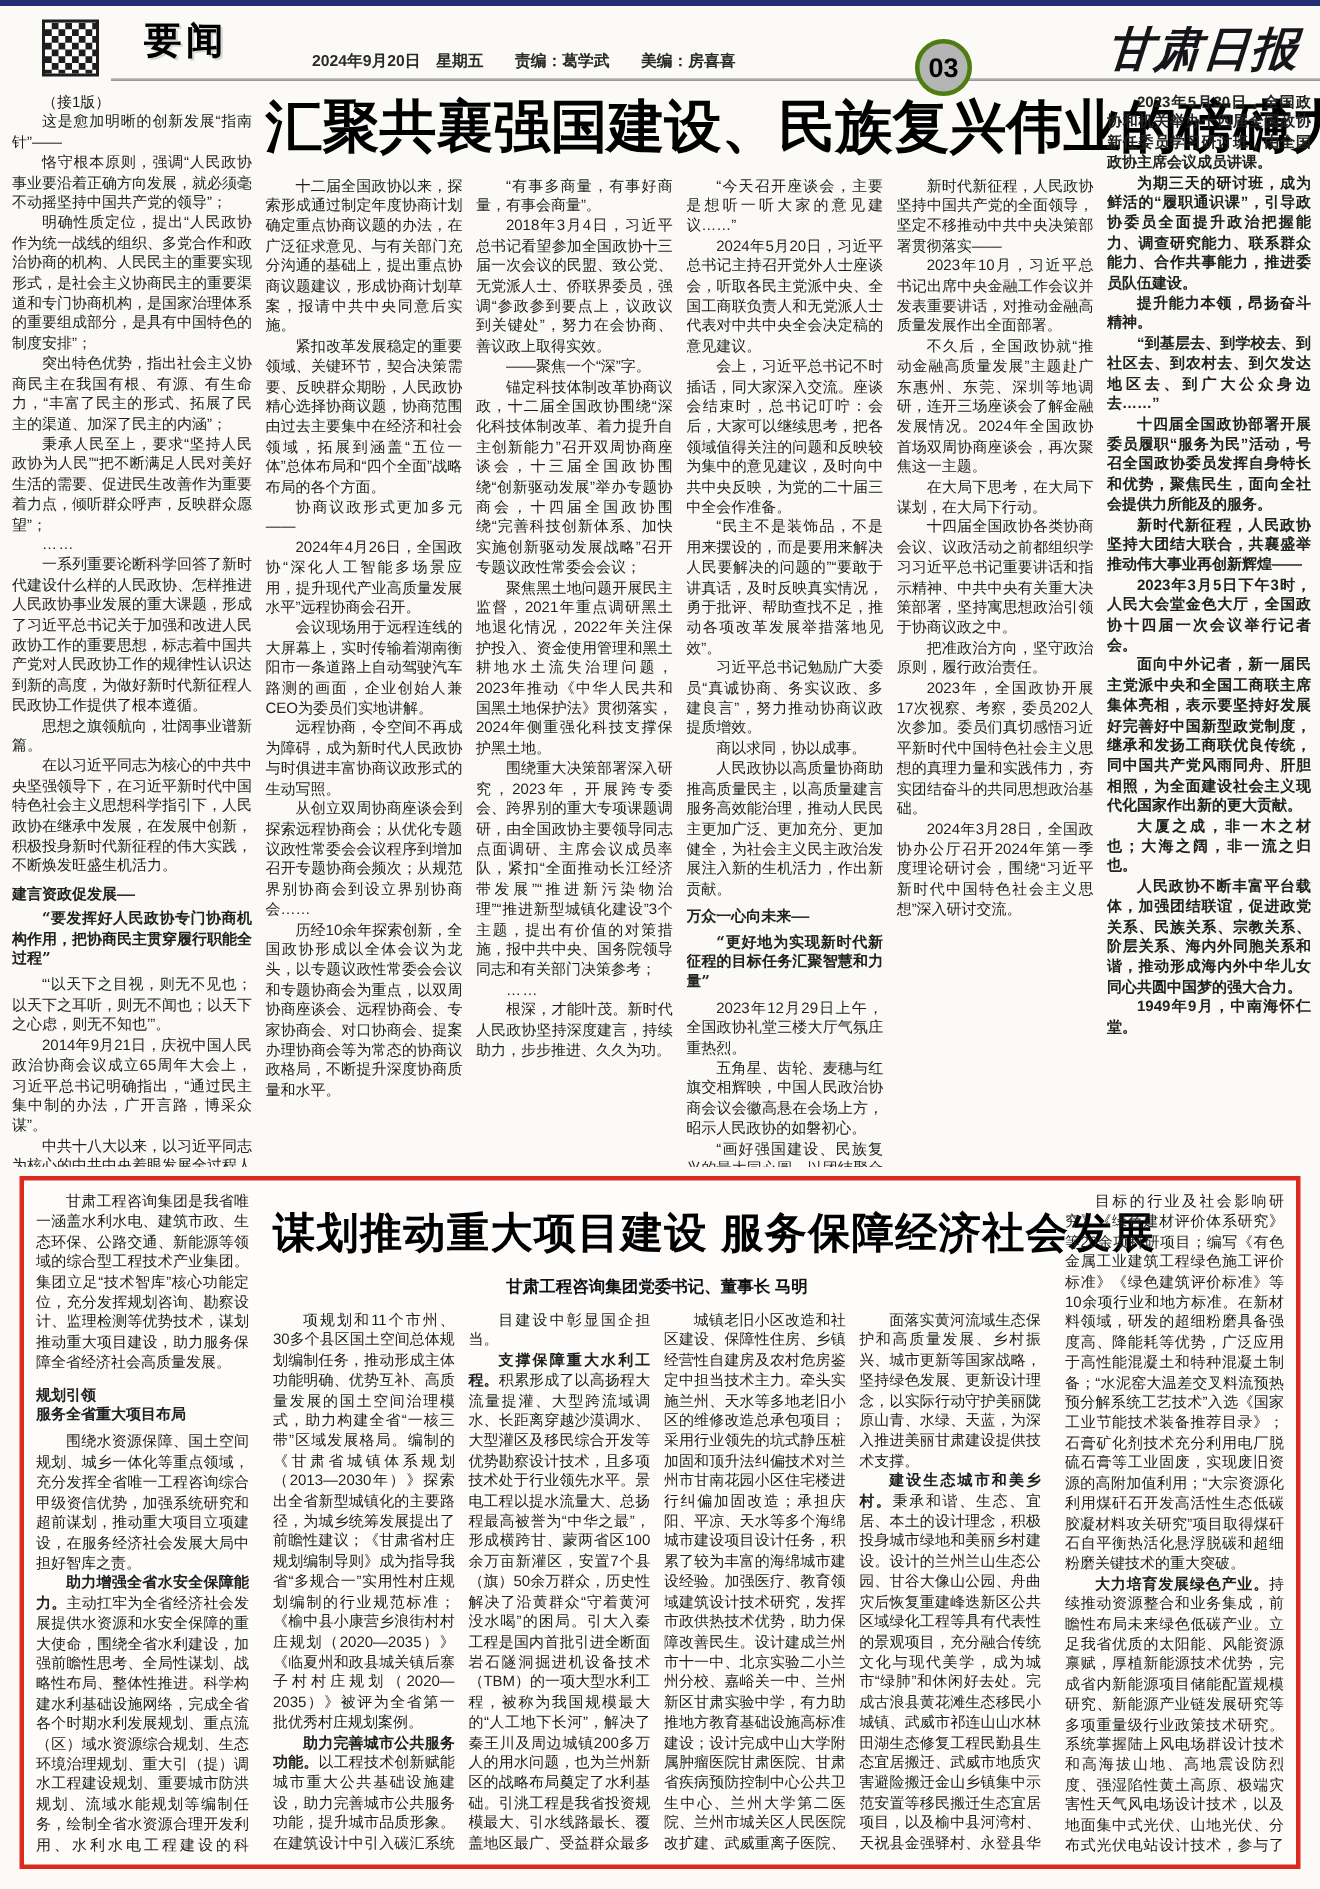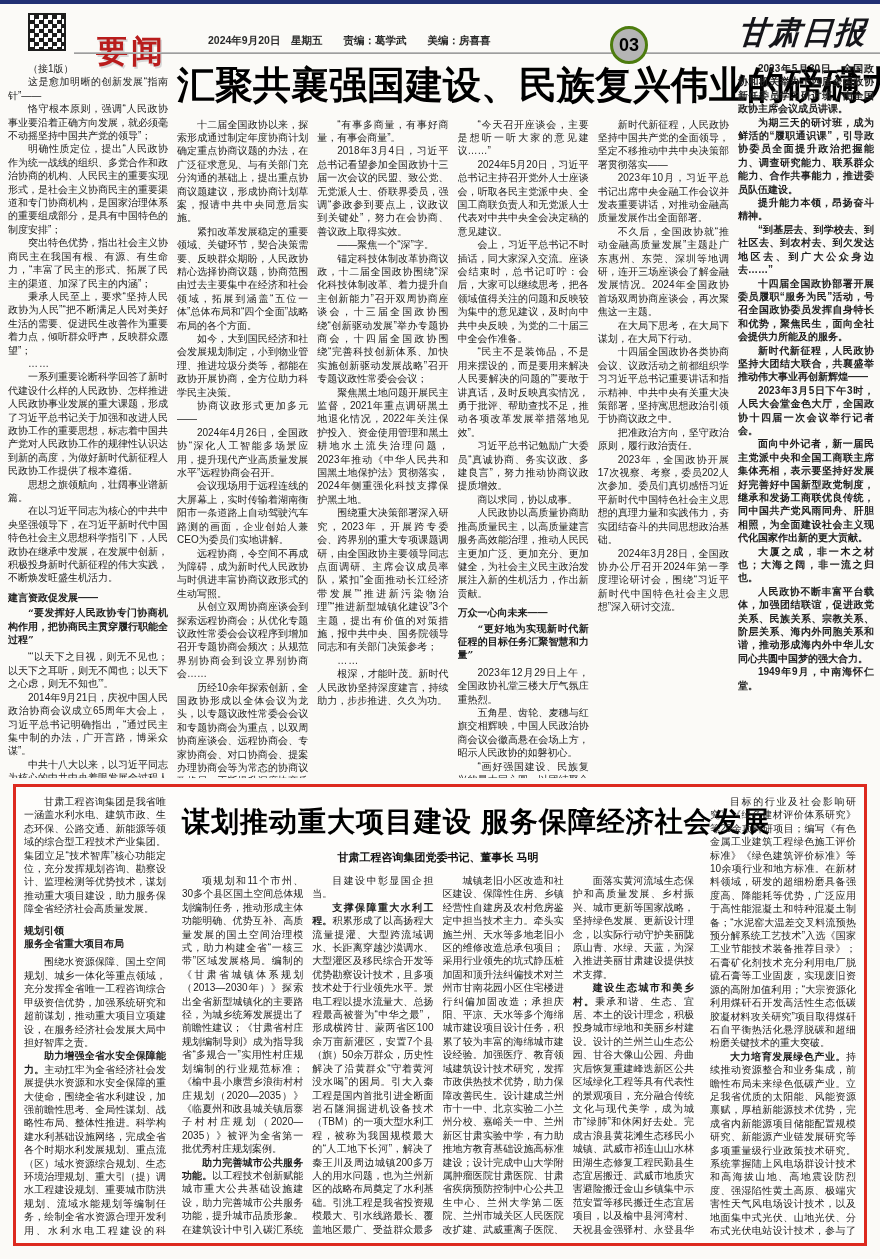--- a/index.html
+++ b/index.html
@@ -7,22 +7,22 @@
     width:880px;height:1259px;position:relative;overflow:hidden;
     background:#fbfaf7;color:#1c1c1c;
     font-family:"Liberation Sans", sans-serif;
   }
   .topbar{height:4px;background:#223073;}
   
   .masthead{position:relative;height:54px;}
   .qr{position:absolute;left:28px;top:9px;width:34px;height:34px;border:2px solid #1e1e1e;
       background-image:repeating-conic-gradient(#1e1e1e 0 25%,#ffffff 0 50%);
       background-size:9px 9px;}
-  .section-title{position:absolute;left:96px;top:6px;font-size:32px;font-weight:bold;
-      letter-spacing:3px;color:#b91c1c;text-shadow:1.5px 1.5px 0 #d7d7d7;margin-top:20px;}
+  .section-title{position:absolute;left:96px;top:6px;font-size:25px;font-weight:bold;
+      letter-spacing:3px;color:#000000;text-shadow:1.5px 1.5px 0 #d7d7d7;}
   .dateline{position:absolute;left:208px;top:30px;font-size:10.5px;font-weight:bold;color:#2a2a2a;white-space:nowrap;}
   .mast-rule{position:absolute;left:74px;right:0;top:48px;height:2px;
       background:linear-gradient(to bottom,#c9c9c9,#8f8f8f);}
   .pagenum{position:absolute;left:610px;top:22px;width:32px;height:32px;border-radius:50%;
       background:#b5b5b5;border:3px solid #4d7c0f;color:#000000;font-size:18px;font-weight:bold;
       display:flex;align-items:center;justify-content:center;z-index:2;}
   .paper-logo{position:absolute;right:14px;top:8px;font-family:"DejaVu Serif",serif;
       font-size:31px;font-weight:bold;font-style:italic;letter-spacing:1px;color:#15151a;transform:skewX(-4deg);}
   
   .main{display:flex;gap:9px;padding:4px 6px 0 8px;height:716px;}
@@ -30,21 +30,21 @@
   .mid{flex:1;display:flex;flex-direction:column;min-width:0;}
   .h1{font-size:38px;font-weight:900;color:#000;text-align:center;line-height:1.25;
       margin:0 0 8px 0;letter-spacing:0px;white-space:nowrap;}
   .cols{flex:1;display:flex;gap:9px;overflow:hidden;}
   .cols>div{flex:1;overflow:hidden;min-width:0;}
   .colF{width:136px;flex:none;overflow:hidden;font-weight:bold;}
   
   .col p, .bcol p{margin:0;font-size:10px;line-height:13.4px;text-align:justify;color:#222;}
   .t-p{text-indent:2em;}
   .t-dots{text-indent:2em;letter-spacing:1px;}
-  .t-sub{font-family:Liberation Sans, sans-serif;font-weight:bold;font-size:13px;line-height:19px;
+  .t-sub{font-family:Liberation Mono, monospace;font-weight:bold;font-size:13px;line-height:19px;
       text-align:center;margin:6px 0 2px 0 !important;color:#101010;}
   .t-quote{font-family:"DejaVu Serif",serif;font-weight:bold;font-size:11.5px;line-height:16.5px;
       text-indent:2em;margin:0 0 4px 0 !important;color:#101010;}
   .t-bsub{font-weight:800;font-size:12.5px;line-height:18px;text-align:center;
       white-space:pre-line;margin:8px 0 5px 0 !important;text-indent:0;color:#0d0d0d;}
   .bcol p b{font-weight:bold;}
   
   .bottom{margin:6px 13px 0 13px;border:3px solid #dd2a1f;background:#fefdfb;
       padding:8px 8px;height:440px;display:flex;gap:16px;}
   .bcolA{width:142px;flex:none;overflow:hidden;}
@@ -87,21 +87,20 @@
       <p class="t-p">“‘以天下之目视，则无不见也；以天下之耳听，则无不闻也；以天下之心虑，则无不知也’”。</p>
       <p class="t-p">2014年9月21日，庆祝中国人民政治协商会议成立65周年大会上，习近平总书记明确指出，“通过民主集中制的办法，广开言路，博采众谋”。</p>
       <p class="t-p">中共十八大以来，以习近平同志为核心的中共中央着眼发展全过程人民民主，引领人民政协以改革思维、创新理念、务实举措大力加强协商民主建设，把协商民主贯穿政治协商、民主监督、参政议政全过程，将人民政协制度优势转化为国家治理效能。</p>
     </div>
   <div class="mid">
     <h1 class="h1">汇聚共襄强国建设、民族复兴伟业的磅礴力量</h1>
     <div class="cols">
       <div class="col">
           <p class="t-p">十二届全国政协以来，探索形成通过制定年度协商计划确定重点协商议题的办法，在广泛征求意见、与有关部门充分沟通的基础上，提出重点协商议题建议，形成协商计划草案，报请中共中央同意后实施。</p>
           <p class="t-p">紧扣改革发展稳定的重要领域、关键环节，契合决策需要、反映群众期盼，人民政协精心选择协商议题，协商范围由过去主要集中在经济和社会领域，拓展到涵盖“五位一体”总体布局和“四个全面”战略布局的各个方面。</p>
-          <p class="t-p">如今，大到国民经济和社会发展规划制定，小到物业管理、推进垃圾分类等，都能在政协开展协商，全方位助力科学民主决策。</p>
           <p class="t-p">协商议政形式更加多元——</p>
           <p class="t-p">2024年4月26日，全国政协“深化人工智能多场景应用，提升现代产业高质量发展水平”远程协商会召开。</p>
           <p class="t-p">会议现场用于远程连线的大屏幕上，实时传输着湖南衡阳市一条道路上自动驾驶汽车路测的画面，企业创始人兼CEO为委员们实地讲解。</p>
           <p class="t-p">远程协商，令空间不再成为障碍，成为新时代人民政协与时俱进丰富协商议政形式的生动写照。</p>
           <p class="t-p">从创立双周协商座谈会到探索远程协商会；从优化专题议政性常委会会议程序到增加召开专题协商会频次；从规范界别协商会到设立界别协商会……</p>
           <p class="t-p">历经10余年探索创新，全国政协形成以全体会议为龙头，以专题议政性常委会会议和专题协商会为重点，以双周协商座谈会、远程协商会、专家协商会、对口协商会、提案办理协商会等为常态的协商议政格局，不断提升深度协商质量和水平。</p>
         </div>
       <div class="col">
           <p class="t-p">“有事多商量，有事好商量，有事会商量”。</p>
           <p class="t-p">2018年3月4日，习近平总书记看望参加全国政协十三届一次会议的民盟、致公党、无党派人士、侨联界委员，强调“参政参到要点上，议政议到关键处”，努力在会协商、善议政上取得实效。</p>

